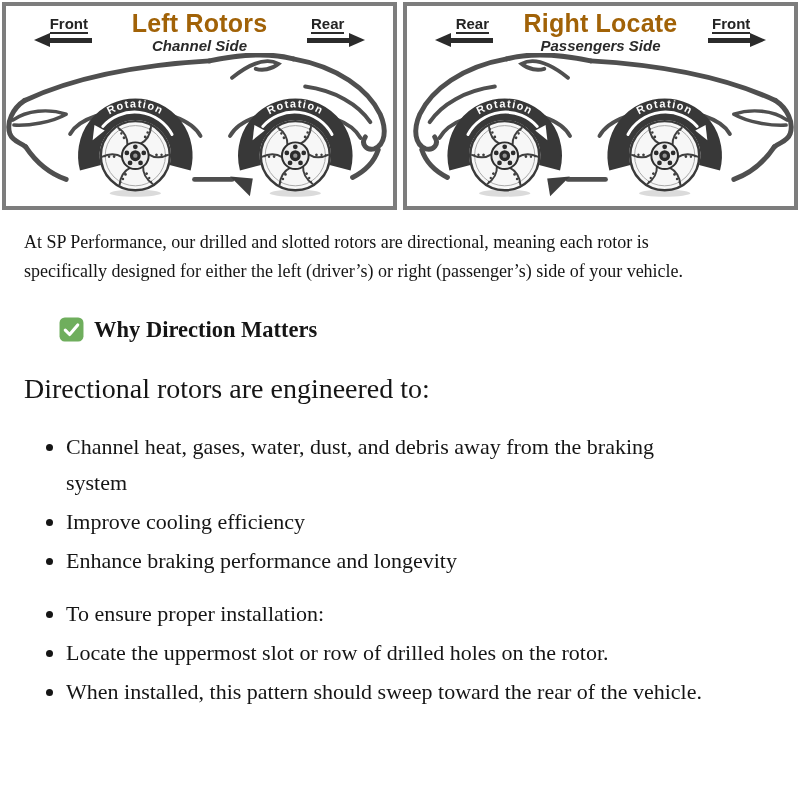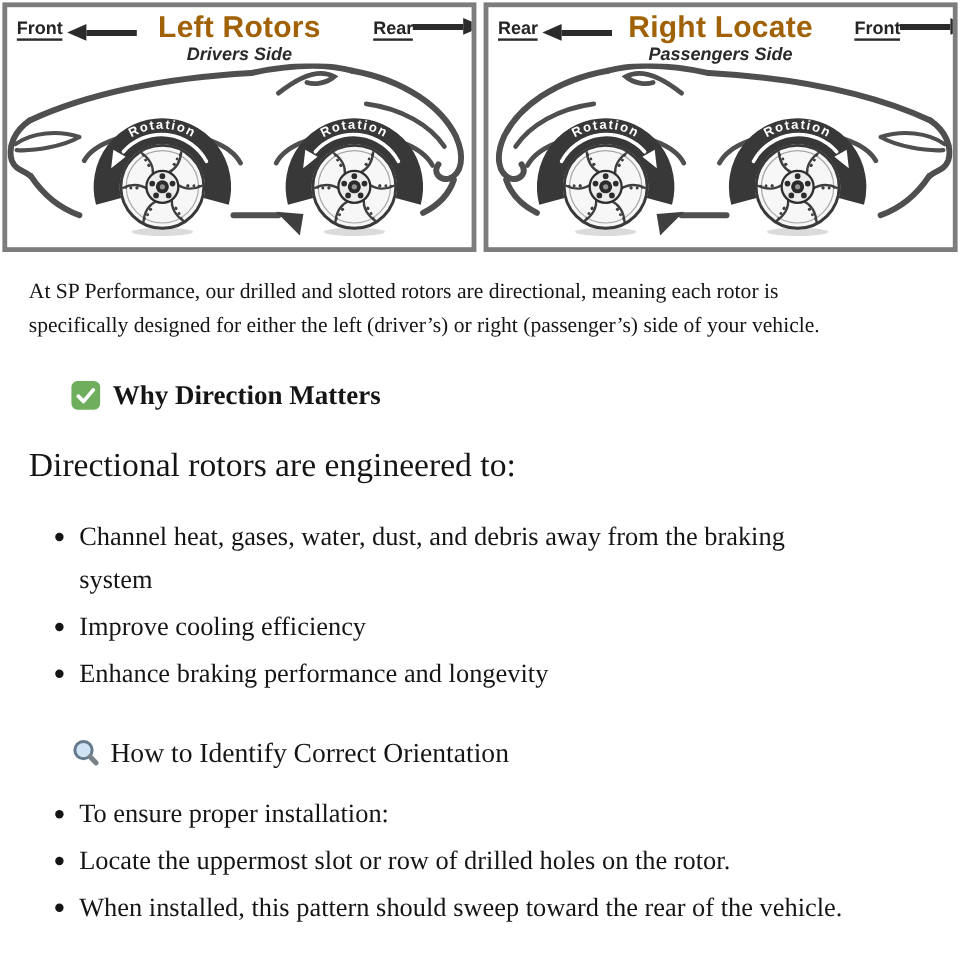--- a/index.html
+++ b/index.html
@@ -5,21 +5,21 @@
   html,body { margin:0; padding:0; background:#ffffff; }
   body { width:800px; height:800px; overflow:hidden; font-family:"Liberation Serif", serif; color:#151515; }
 
   
   .diagram { display:flex; gap:6px; padding:2px 2px 0 2px; }
   .panel { flex:1; border:4px solid #7d7d7d; background:#fff; height:208px; box-sizing:border-box; overflow:hidden; }
   .panel-header { display:flex; align-items:flex-start; padding:5px 8px 0 8px; font-family:"Liberation Sans", sans-serif; }
   .panel-titles { flex:1; text-align:center; line-height:1; }
   .panel-title { font-size:25px; font-weight:bold; color:#a16207; margin:0; letter-spacing:.2px; }
   .panel-sub { font-size:15px; font-weight:bold; font-style:italic; color:#2a2a2a; margin-top:2px; }
-  .dir { width:78px; display:flex; padding-top:5px; }
+  .dir { width:78px; display:flex; flex-direction:column; padding-top:5px; }
   .dir-left  { align-items:flex-end; }
   .dir-right { align-items:flex-start; }
   .dir-label { font-size:15px; font-weight:bold; color:#242424; line-height:1; padding-bottom:1px; border-bottom:2.5px solid #2b2b2b; }
   .dir-left  .dir-label { margin-right:4px; }
   .dir-right .dir-label { margin-left:4px; }
   .arrow { display:flex; align-items:center; margin-top:-1px; }
   .tri { width:0; height:0; border-top:7px solid transparent; border-bottom:7px solid transparent; }
   .tri-left  { border-right:16px solid #2b2b2b; }
   .tri-right { border-left:16px solid #2b2b2b; }
   .bar { width:42px; height:5px; background:#2b2b2b; }
@@ -104,21 +104,21 @@
     <div class="panel-header">
       <div class="dir dir-left">
         <span class="dir-label">Front</span>
         <span class="arrow">
             <i class="tri tri-left"></i>
             <i class="bar"></i>
           </span>
       </div>
       <div class="panel-titles">
         <div class="panel-title">Left Rotors</div>
-        <div class="panel-sub">Drivers Side</div>
+        <div class="panel-sub">Channel Side</div>
       </div>
       <div class="dir dir-right">
         <span class="dir-label">Rear</span>
         <span class="arrow">
             <i class="bar"></i>
             <i class="tri tri-right"></i>
           </span>
       </div>
     </div>
     <svg class="car-art" viewBox="0 0 390 160">
@@ -177,28 +177,19 @@
   </h3>
 
   <p class="lead">Directional rotors are engineered to:</p>
 
   <ul>
     <li>Channel heat, gases, water, dust, and debris away from the braking system</li>
     <li>Improve cooling efficiency</li>
     <li>Enhance braking performance and longevity</li>
   </ul>
 
-  <h3 class="sec-heading light">
-    <span class="emoji">
-      <svg viewBox="0 0 26 26">
-          <circle cx="11" cy="10.5" r="7.5" fill="#cfe3f4" stroke="#64798c" stroke-width="2.6"></circle>
-          <line x1="16.8" y1="16.3" x2="21.8" y2="21.5" stroke="#7a8187" stroke-width="4.4" stroke-linecap="round"></line>
-        </svg>
-    </span>
-    <span>How to Identify Correct Orientation</span>
-  </h3>
 
   <ul class="second">
     <li>To ensure proper installation:</li>
     <li>Locate the uppermost slot or row of drilled holes on the rotor.</li>
     <li>When installed, this pattern should sweep toward the rear of the vehicle.</li>
   </ul>
 </article>
 
 </body></html>

